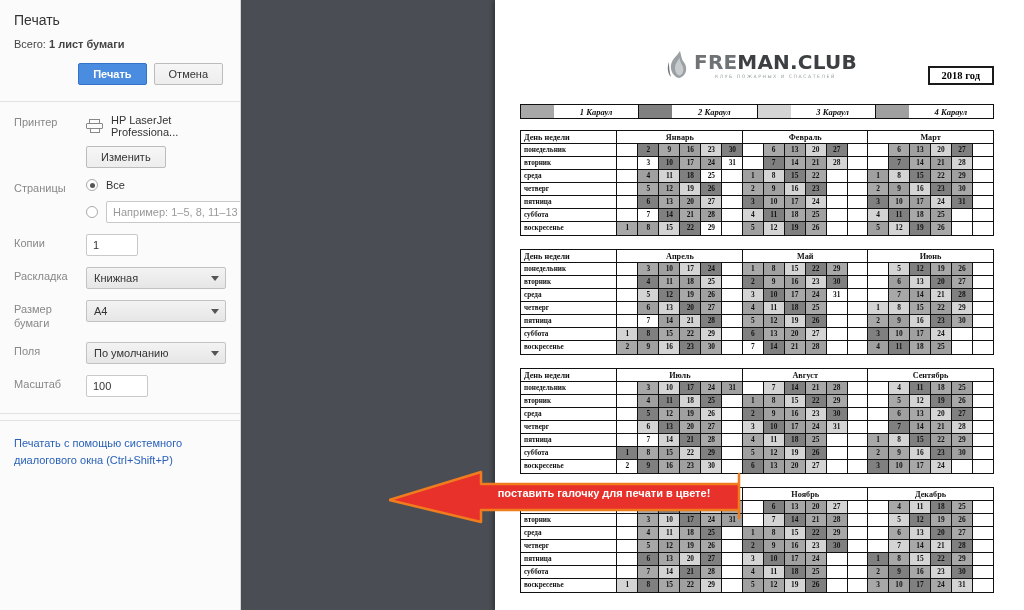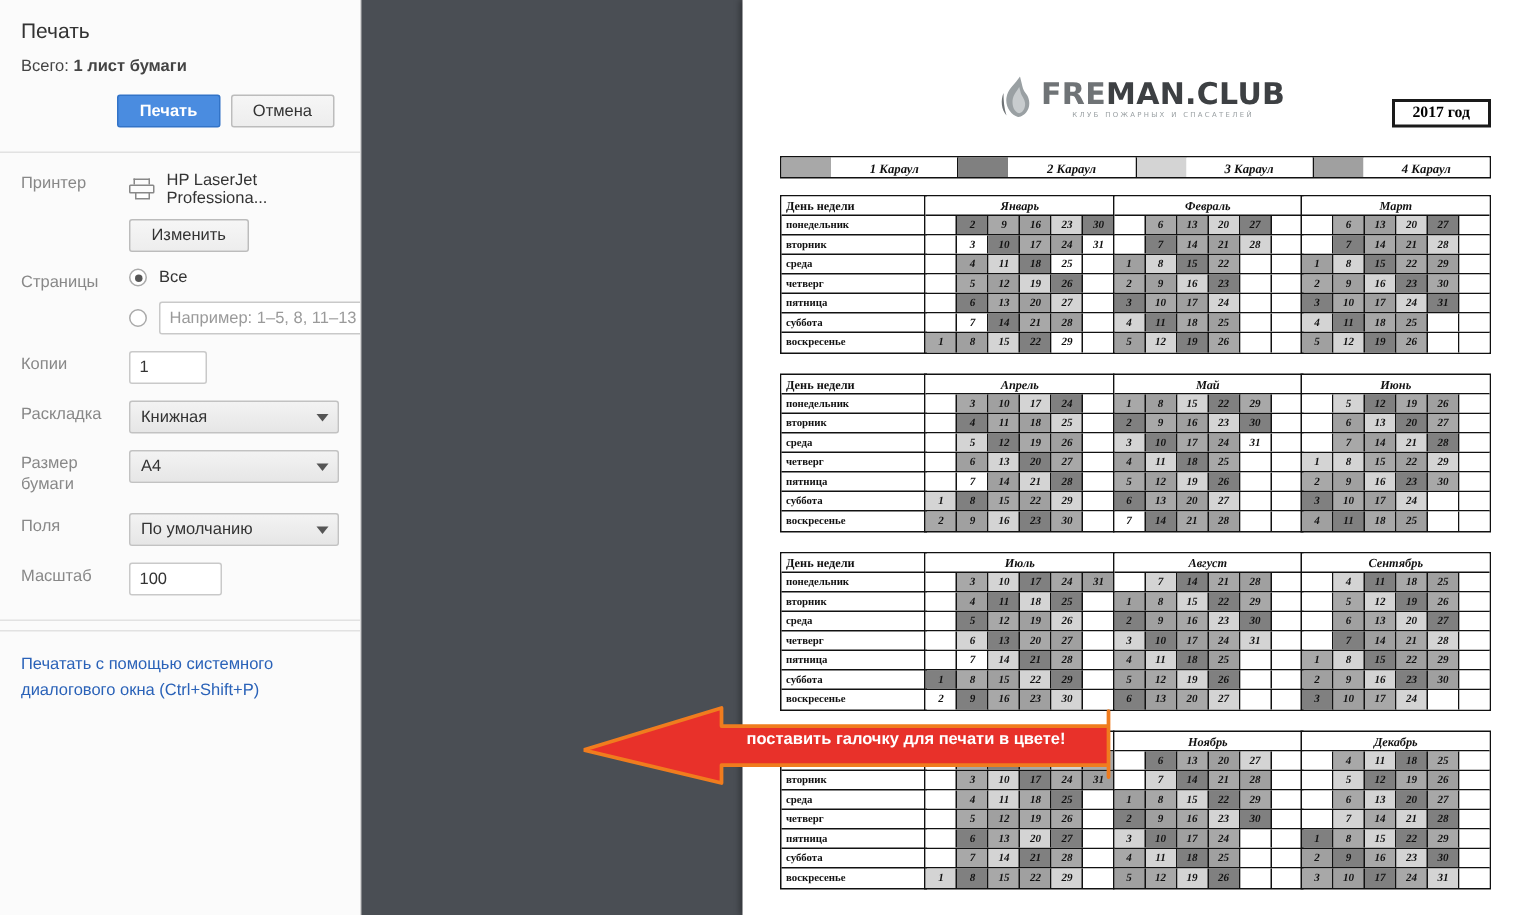--- a/index.html
+++ b/index.html
@@ -172,21 +172,21 @@
     font-family: "Liberation Serif", serif;
     font-size: 8.5px; font-style: italic; font-weight: bold;
     color: #111; background: #fff; padding: 1.5px 0;
   }
 
   
   .cal-block { margin-top: 13px; display: flex; }
   .cal-block.first { margin-top: 11px; }
   .month-group { border: 1.6px solid #111; display: flex; flex-direction: column; }
   .month-group.names { flex: 0 0 98px; }
-  .month-group.mon { flex: 1 1 0; margin-left: -1.6px; font-style: italic; }
+  .month-group.mon { flex: 1 1 0; margin-left: -1.6px; }
   .mg-head {
     text-align: center;
     font-family: "Liberation Serif", serif;
     font-size: 8.2px; font-weight: bold; color: #111;
     border-bottom: 1.6px solid #111;
     padding: 1.5px 0; background: #fff;
     height: 13px; line-height: 10px;
   }
   .mg-head.names { text-align: left; padding-left: 3px; }
   .wk-names div {
@@ -341,21 +341,21 @@
               <path d="M14 1 C10 7, 6 9, 5 15 C4 21, 8 27, 13 28 C18 27, 21 22, 20 17 C19.5 13, 17 12, 16 9 C15.4 6.6, 14.6 3.5, 14 1 Z" fill="#9aa0a3"></path>
               <path d="M13.5 8 C11 12, 9 14, 9 18 C9 22, 11 25, 13.5 25.5 C16 25, 17.6 22, 17.4 19 C17.2 16, 15 14, 14.4 11.5 Z" fill="#c8ccce"></path>
               <path d="M3 12 C1 17, 1.5 23, 5 27 C3.4 22, 3 17, 3 12 Z" fill="#6f7376"></path>
             </svg>
           </span>
           <span class="logo-text">
             <span class="logo-main"><span>F</span><span>RE</span><span class="dk">MAN.CLUB</span></span>
             <span class="logo-sub" style="display:block;">КЛУБ ПОЖАРНЫХ И СПАСАТЕЛЕЙ</span>
           </span>
         </div>
-        <div class="year-box">2017 год</div>
+        <div class="year-box">2018 год</div>
       </div>
 
       <div class="legend">
           <div class="legend-cell">
             <div class="legend-sw" style="background: rgb(168, 168, 168);"></div>
             <div class="legend-lbl">1 Караул</div>
           </div>
           <div class="legend-cell">
             <div class="legend-sw" style="background: rgb(128, 128, 128);"></div>
             <div class="legend-lbl">2 Караул</div>

